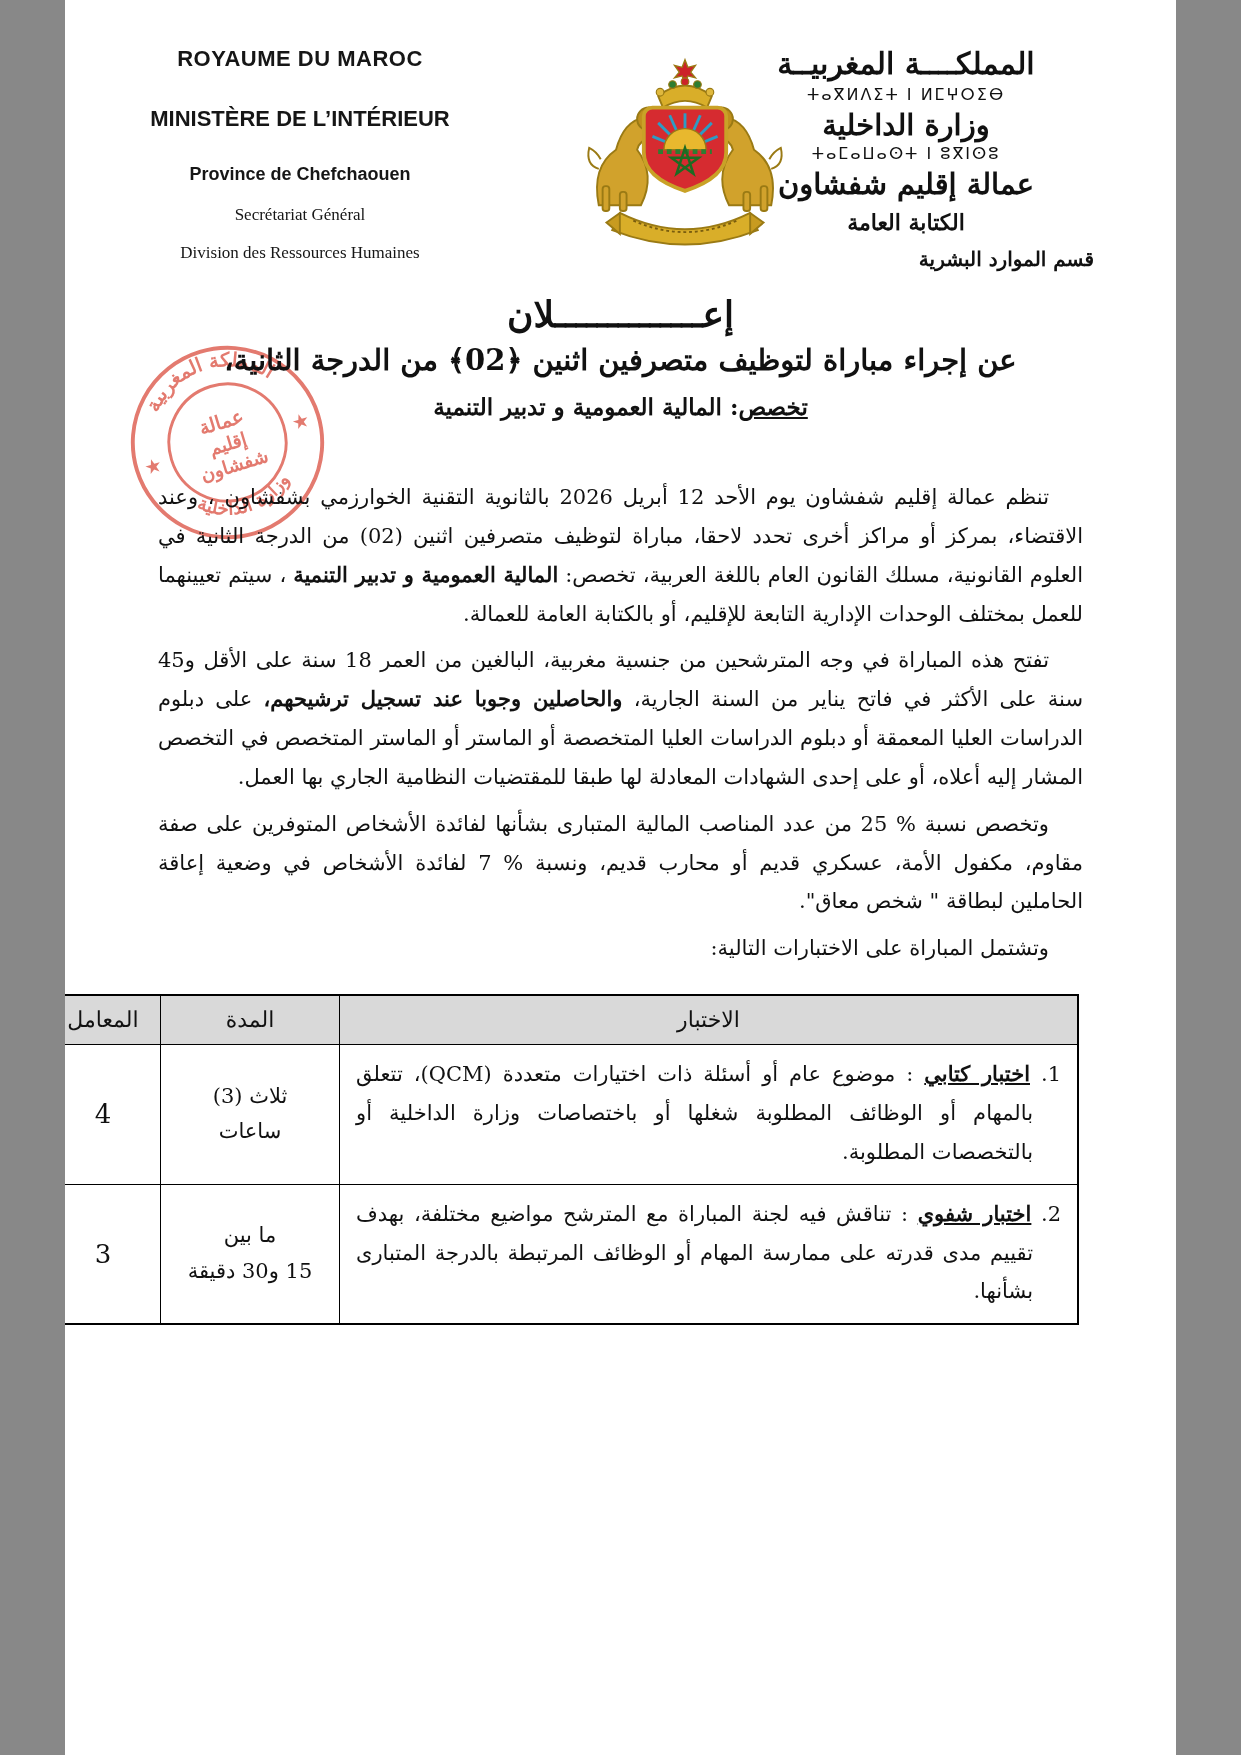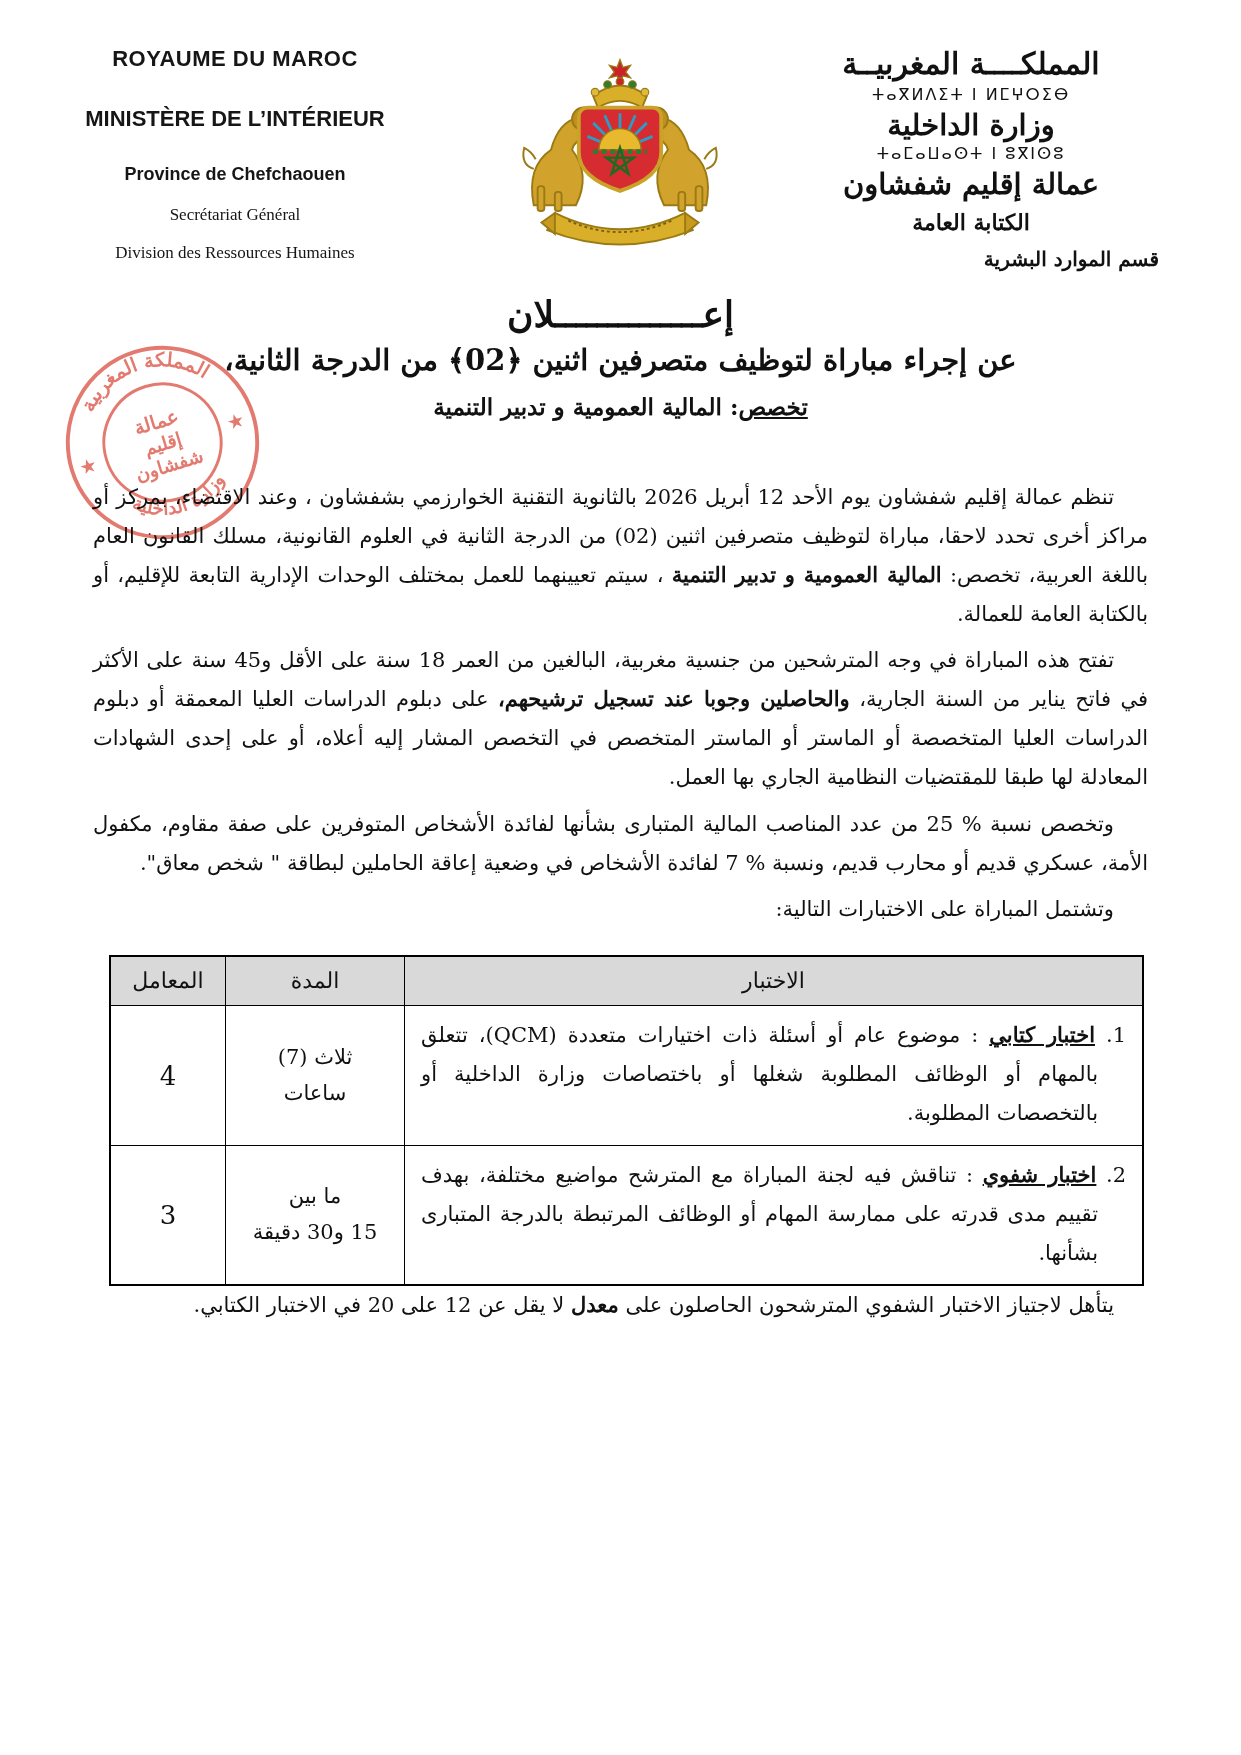--- a/index.html
+++ b/index.html
@@ -1,18 +1,18 @@
 <!DOCTYPE html>
 <html lang="ar"><head>
 <meta charset="utf-8">
 <style>
   html,body{margin:0;padding:0;background:#888;}
   .page{
     position:relative;
-    width:1241px;height:1755px;
+    width:1111px;height:1755px;
     margin:0 auto;
     background:#ffffff;
     overflow:hidden;
     font-family:"DejaVu Serif","Liberation Serif",serif;
     color:#111;
   }
   
   .french-block{
     position:absolute;left:80px;top:46px;width:310px;
     text-align:center;direction:ltr;
@@ -181,35 +181,34 @@
             <tr>
           <th>الاختبار</th>
           <th class="mid-cell">المدة</th>
           <th class="coef-cell">المعامل</th>
         </tr>
         <tr>
           <td class="test-cell">
             <span class="ti"><span>1. </span><span class="test-title">اختبار كتابي</span><span> : موضوع عام أو أسئلة ذات اختيارات متعددة (QCM)، تتعلق بالمهام أو الوظائف المطلوبة شغلها أو باختصاصات وزارة الداخلية أو بالتخصصات المطلوبة.</span></span>
           </td>
           <td class="mid-cell">
-            <div>ثلاث (7)</div>
+            <div>ثلاث (3)</div>
             <div>ساعات</div>
           </td>
           <td class="coef-cell">4</td>
         </tr>
         <tr>
           <td class="test-cell">
             <span class="ti"><span>2. </span><span class="test-title">اختبار شفوي</span><span> : تناقش فيه لجنة المباراة مع المترشح مواضيع مختلفة، بهدف تقييم مدى قدرته على ممارسة المهام أو الوظائف المرتبطة بالدرجة المتبارى بشأنها.</span></span>
           </td>
           <td class="mid-cell">
             <div>ما بين</div>
             <div>15 و30 دقيقة</div>
           </td>
           <td class="coef-cell">3</td>
         </tr>
       </tbody>
         </table>
 
-      <p class="footer-par"><span>يتأهل لاجتياز الاختبار الشفوي المترشحون الحاصلون على </span><b>معدل</b><span> لا يقل عن 12 على 20 في الاختبار الكتابي.</span></p>
     </div>
   </div>
 
 </div>
 
 </body></html>

